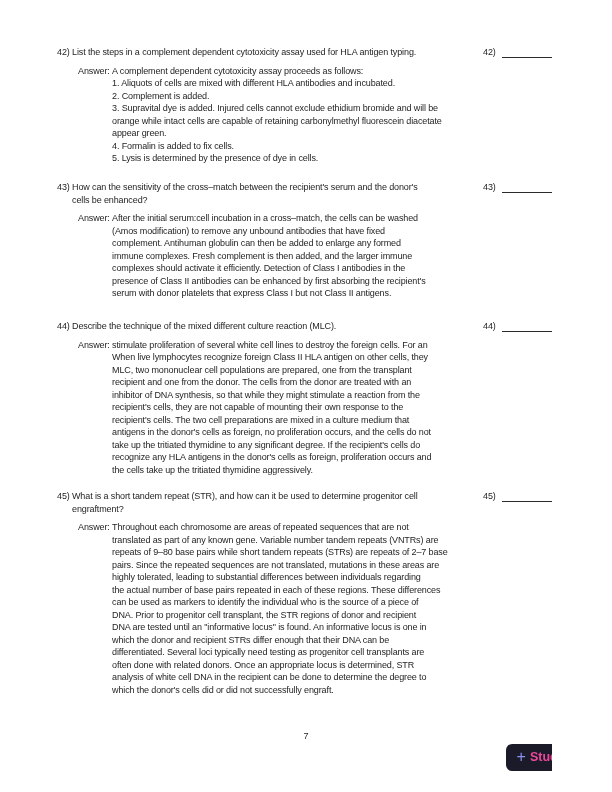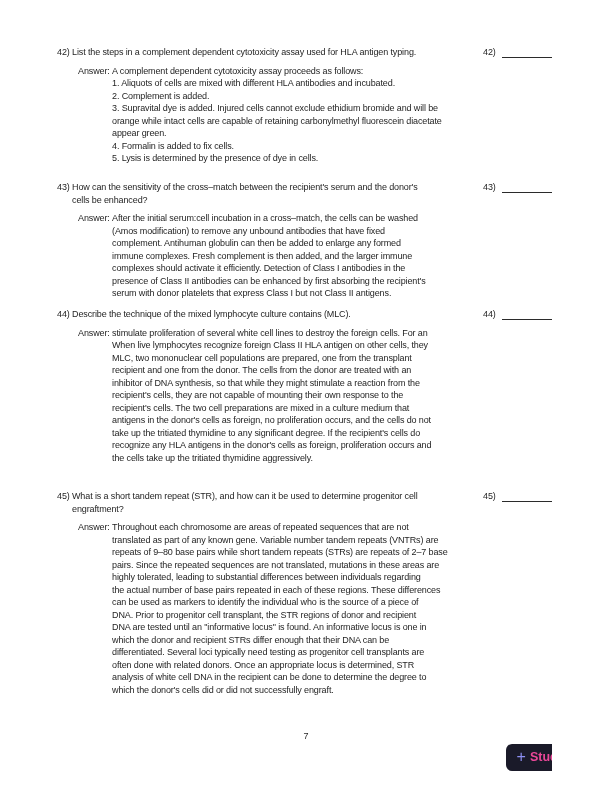--- a/index.html
+++ b/index.html
@@ -95,24 +95,24 @@
         <div class="a-ln">(Amos modification) to remove any unbound antibodies that have fixed</div>
         <div class="a-ln">complement. Antihuman globulin can then be added to enlarge any formed</div>
         <div class="a-ln">immune complexes. Fresh complement is then added, and the larger immune</div>
         <div class="a-ln">complexes should activate it efficiently. Detection of Class I antibodies in the</div>
         <div class="a-ln">presence of Class II antibodies can be enhanced by first absorbing the recipient's</div>
         <div class="a-ln">serum with donor platelets that express Class I but not Class II antigens.</div>
       </div>
     </div>
   </section>
 
-  <section class="qa" style="top:308px">
+  <section class="qa" style="top:320px">
     <div class="q-line">
       <span class="q-num">44)</span>
-      <span class="q-text">Describe the technique of the mixed lymphocyte culture contains (MLC).</span>
+      <span class="q-text">Describe the technique of the mixed different culture reaction (MLC).</span>
       <span class="marker">
         <span class="m-num">44)</span><span class="m-line"></span>
       </span>
     </div>
     <div class="answer">
       <span class="a-label">Answer:</span>
       <div class="a-body">
         <div class="a-ln">stimulate proliferation of several white cell lines to destroy the foreign cells. For an</div>
         <div class="a-ln">When live lymphocytes recognize foreign Class II HLA antigen on other cells, they</div>
         <div class="a-ln">MLC, two mononuclear cell populations are prepared, one from the transplant</div>

